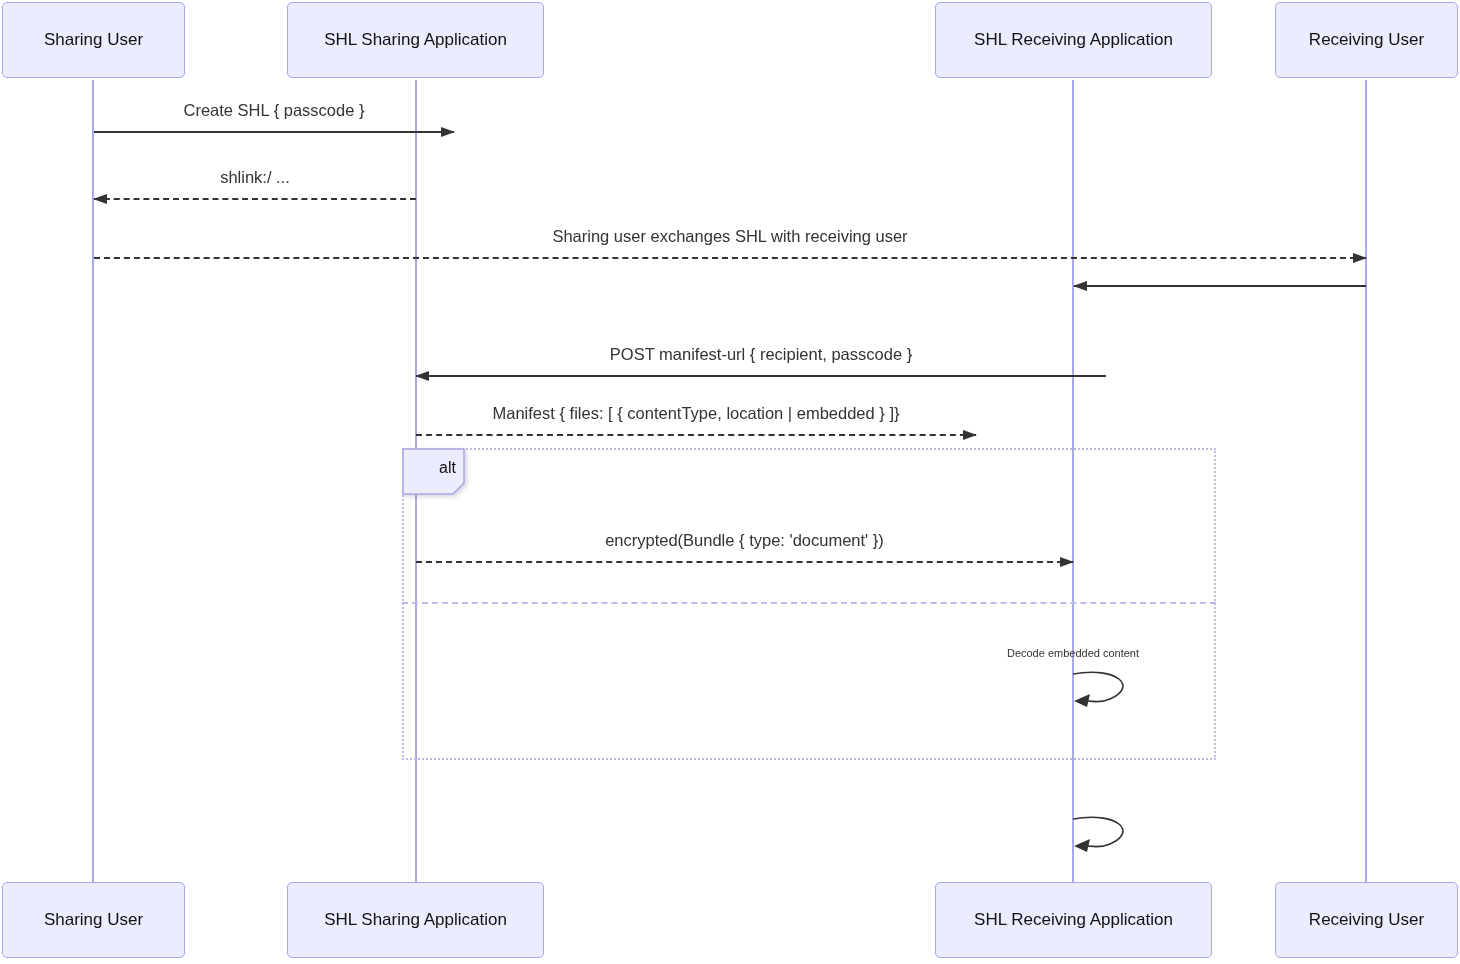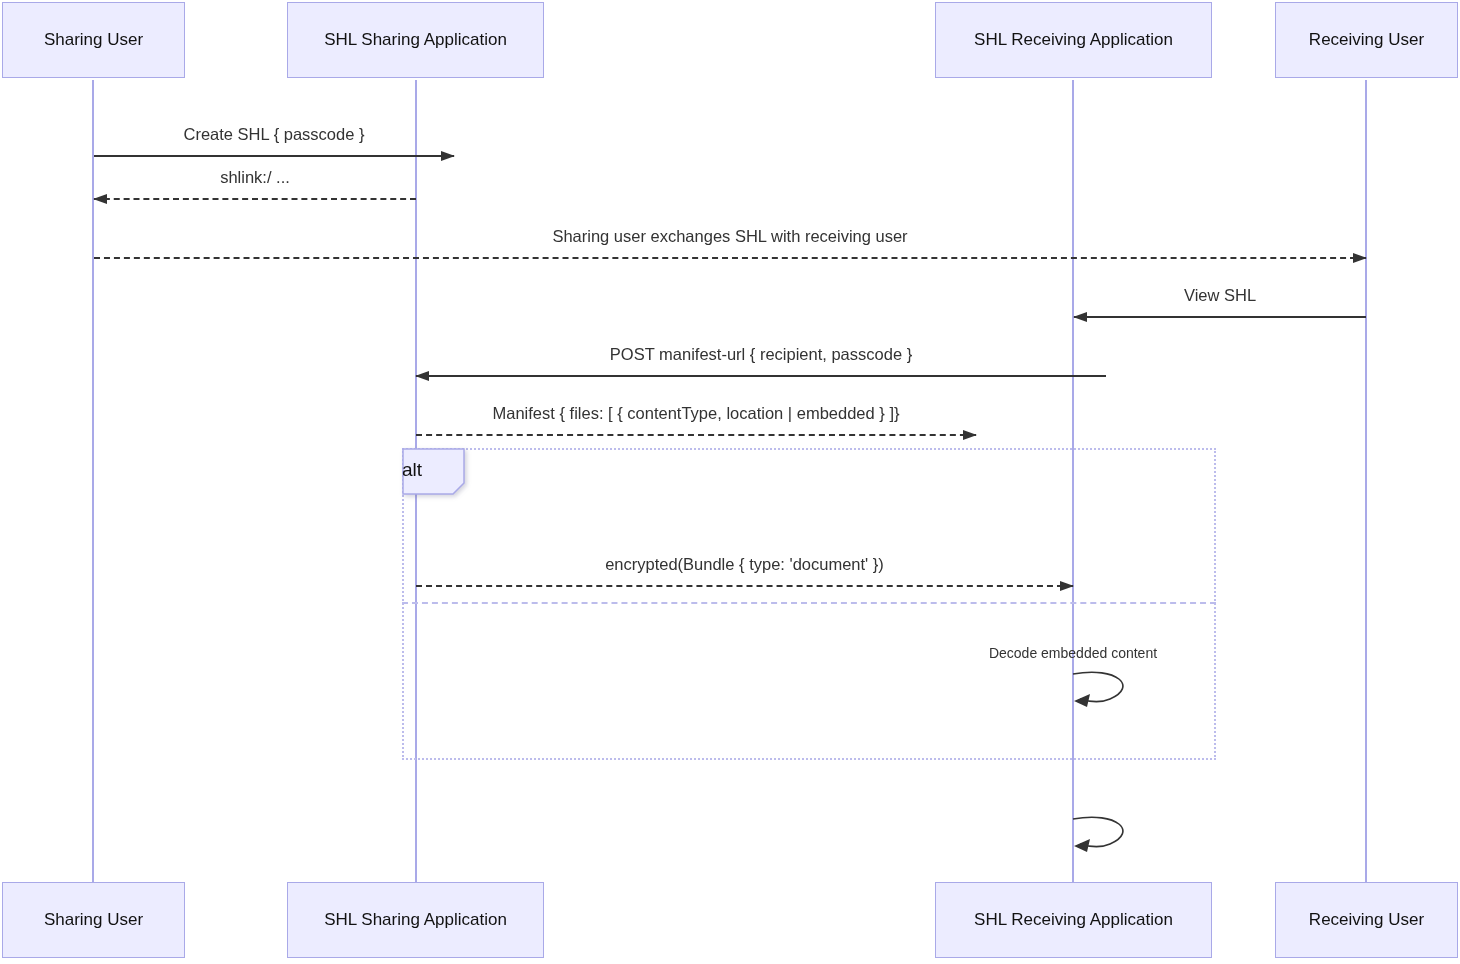--- a/index.html
+++ b/index.html
@@ -18,21 +18,21 @@
     height: 802px;
     width: 2px;
     background: #a9a9e8;
   }
   
   .actor {
     position: absolute;
     height: 76px;
     background: #ECECFF;
     border: 1px solid #a9a9e8;
-    border-radius: 0;
+    border-radius: 5px;
     display: flex;
     align-items: center;
     justify-content: center;
     font-size: 17px;
     color: #111111;
     white-space: nowrap;
     box-sizing: border-box;
   }
   .actor.top { top: 2px; }
   .actor.bottom { top: 882px; }
@@ -54,21 +54,21 @@
     border-bottom: 5px solid transparent;
   }
   .arrow.right { right: -1px; border-left: 14px solid #333333; }
   .arrow.left  { left: -1px;  border-right: 14px solid #333333; }
   
   .self-label {
     position: absolute;
     width: 300px;
     text-align: center;
     color: #333333;
-    font-size: 14px;
+    font-size: 11px;
     height: 21px; line-height: 21px;
     white-space: nowrap;
   }
   .self-loop { position: absolute; }
   
   .alt-frame {
     position: absolute;
     left: 402px; top: 448px;
     width: 814px; height: 312px;
     border: 2px dotted #bcbcec;
@@ -83,22 +83,22 @@
   .alt-label-box {
     position: absolute;
     left: 402px; top: 448px;
     width: 64px; height: 48px;
     filter: drop-shadow(2px 2px 2px rgba(80,80,120,0.25));
   }
   .alt-label-text {
     position: absolute;
     left: 402px; top: 459px;
     width: 54px;
-    text-align: left;
-    font-size: 19px;
+    text-align: right;
+    font-size: 16px;
     color: #111111;
   }
 </style>
 </head>
 <body>
 
 <div class="diagram">
 
   <div class="lifeline" style="left:92px"></div>
   <div class="lifeline" style="left:415px"></div>
@@ -114,21 +114,21 @@
   <div class="actor top" style="left:287px; width:257px">
     <span>SHL Sharing Application</span>
   </div>
   <div class="actor top" style="left:935px; width:277px">
     <span>SHL Receiving Application</span>
   </div>
   <div class="actor top" style="left:1275px; width:183px">
     <span>Receiving User</span>
   </div>
 
-  <div class="msg" style="left:94px; top:124px; width:360px">
+  <div class="msg" style="left:94px; top:100px; width:360px">
     <div class="msg-label">Create SHL { passcode }</div>
     <div class="msg-line">
       <span class="arrow right"></span>
     </div>
   </div>
 
   <div class="msg" style="left:94px; top:226px; width:1272px">
     <div class="msg-label">Sharing user exchanges SHL with receiving user</div>
     <div class="msg-line dashed">
       <span class="arrow right"></span>
@@ -136,21 +136,20 @@
   </div>
 
   <div class="msg" style="left:94px; top:167px; width:322px">
     <div class="msg-label">shlink:/ ...</div>
     <div class="msg-line dashed">
       <span class="arrow left"></span>
     </div>
   </div>
 
   <div class="msg" style="left:1074px; top:285px; width:292px">
-    <div class="msg-label">View SHL</div>
     <div class="msg-line">
       <span class="arrow left"></span>
     </div>
   </div>
 
   <div class="msg" style="left:416px; top:344px; width:690px">
     <div class="msg-label">POST manifest-url { recipient, passcode }</div>
     <div class="msg-line">
       <span class="arrow left"></span>
     </div>
@@ -162,21 +161,21 @@
       <span class="arrow right"></span>
     </div>
   </div>
 
   <svg class="alt-label-box" width="64" height="48" viewBox="0 0 64 48">
     <polygon points="1,1 62,1 62,35 51,46 1,46" fill="#ECECFF" stroke="#a9a9e8" stroke-width="1.5"></polygon>
   </svg>
   <div class="alt-label-text">alt</div>
 
 
-  <div class="msg" style="left:416px; top:554px; width:657px">
+  <div class="msg" style="left:416px; top:530px; width:657px">
     <div class="msg-label">encrypted(Bundle { type: 'document' })</div>
     <div class="msg-line dashed">
       <span class="arrow right"></span>
     </div>
   </div>
 
   <div class="self-label" style="left:923px; top:643px">Decode embedded content</div>
   <svg class="self-loop" style="left:1072px; top:671px" width="68" height="38" viewBox="0 0 68 38">
     <path d="M 1 3 C 46 -5, 66 16, 38 28 C 30 31.5, 18 31, 8 28" fill="none" stroke="#333333" stroke-width="1.6"></path>
     <polygon points="2,30 18,23 15,36" fill="#333333"></polygon>

